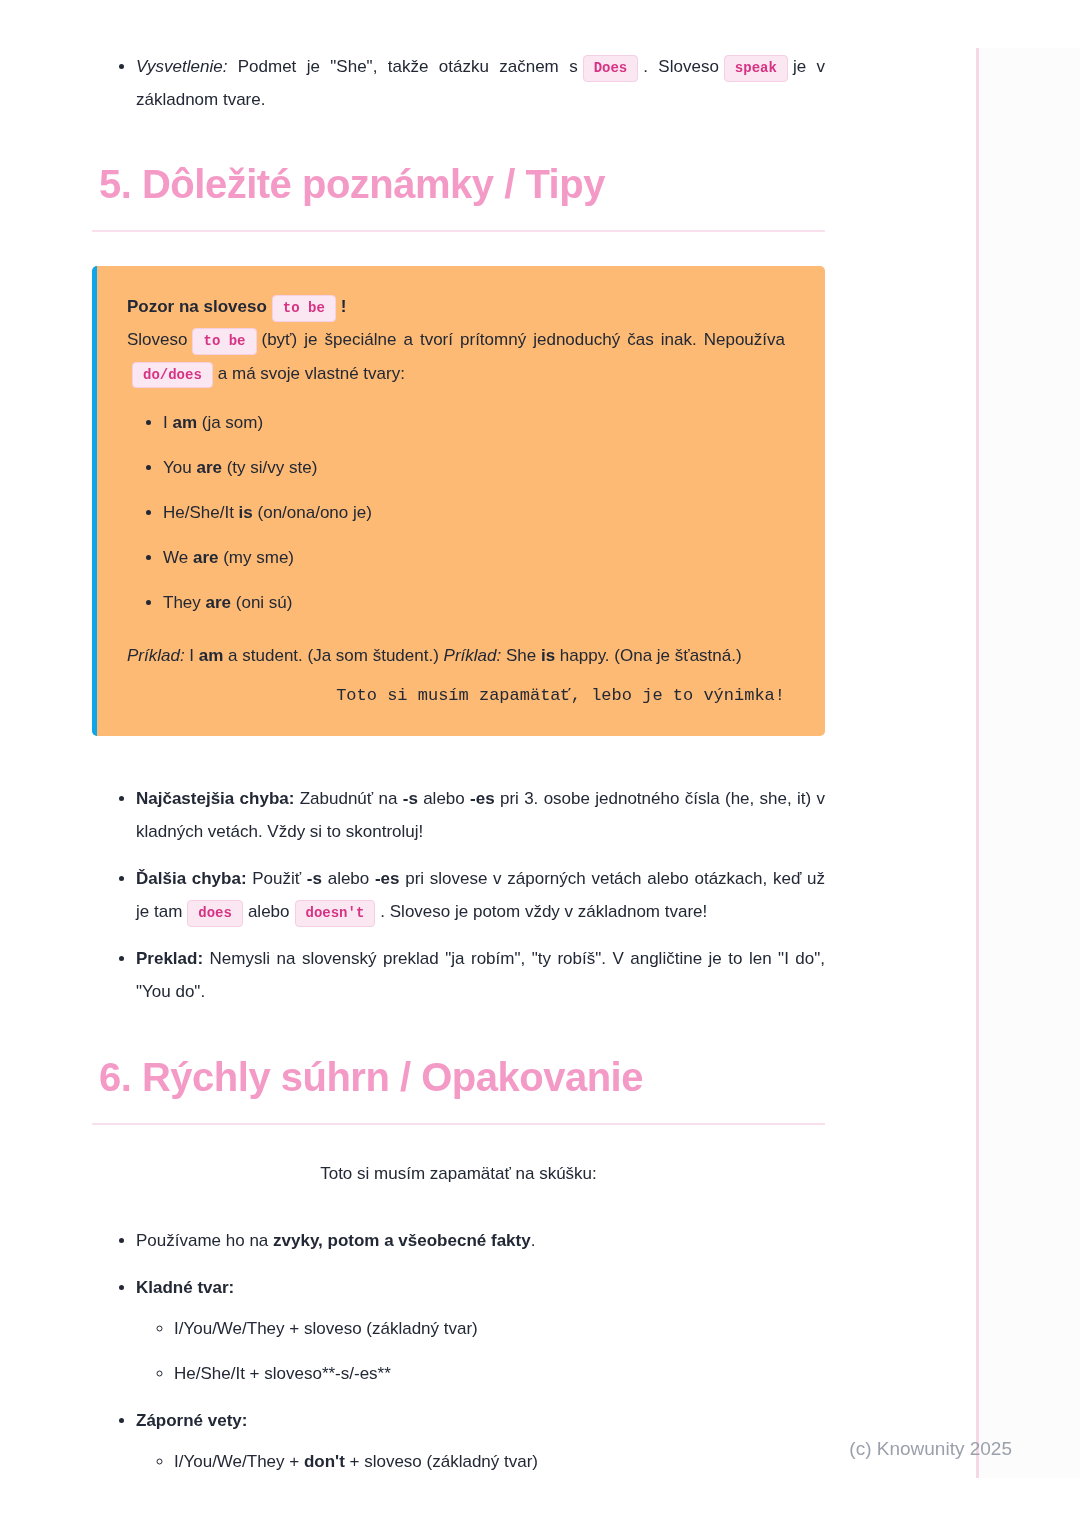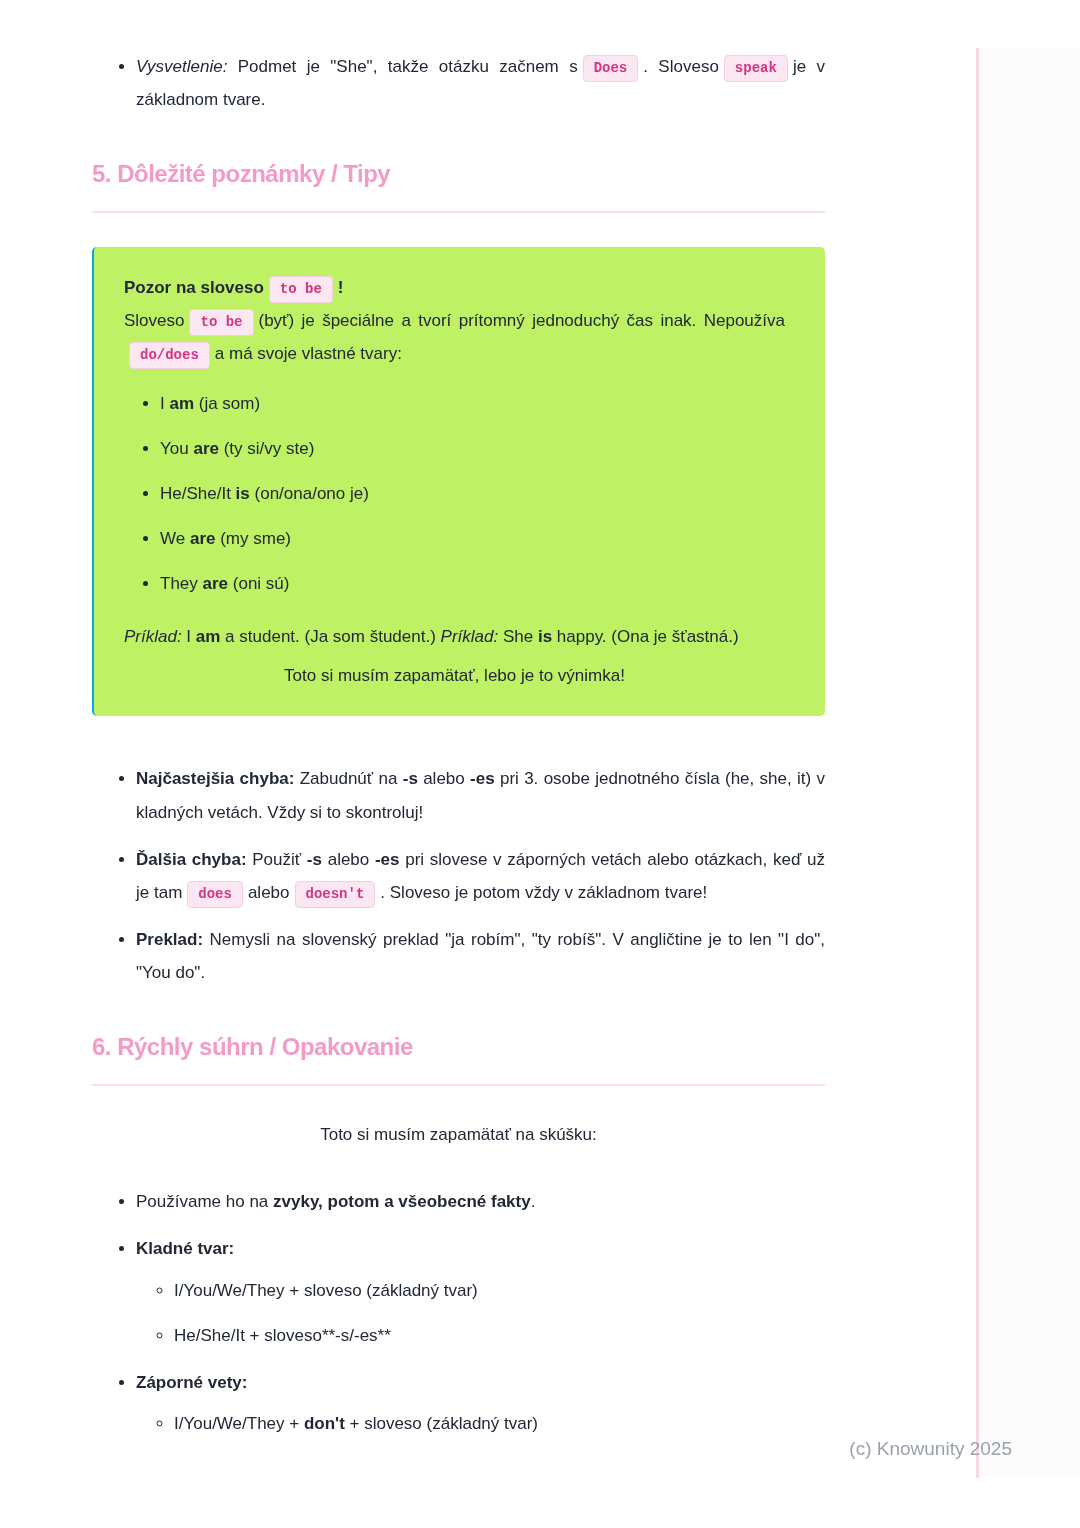--- a/index.html
+++ b/index.html
@@ -18,43 +18,43 @@
 
   
   ul.bullets {
     margin: 0; padding-left: 44px;
     list-style: disc;
   }
   ul.bullets > li { text-align: justify; }
 
   
   h2.section-title {
-    font-size: 24px;
+    font-size: 40px;
     font-weight: 700;
     color: #f49ac6;
-    margin: 44px 0 0 0;
+    margin: 44px 0 0 7px;
     letter-spacing: -0.5px;
     line-height: 1.2;
   }
   hr.section-divider {
     border: none;
     border-top: 2px solid #fadfec;
     margin: 22px 0 0 0;
   }
 
   
   .callout {
     margin-top: 34px;
-    background: #bef264;
-    border-left: 2px solid #0ea5e9;
+    background: #fdba74;
+    border-left: 5px solid #0ea5e9;
     border-radius: 5px;
     padding: 24px 40px 24px 30px;
   }
   .callout p { margin: 0; text-align: justify; }
-  .callout .note { margin-top: 6px; text-align: center; }
+  .callout .note { margin-top: 6px; text-align: right; font-family: Liberation Mono, monospace; }
   .callout ul {
     list-style: disc;
     margin: 16px 0 20px 0;
     padding-left: 36px;
   }
   .callout li { margin-bottom: 12px; }
   .callout li:last-child { margin-bottom: 0; }
 
   
   code.chip {

